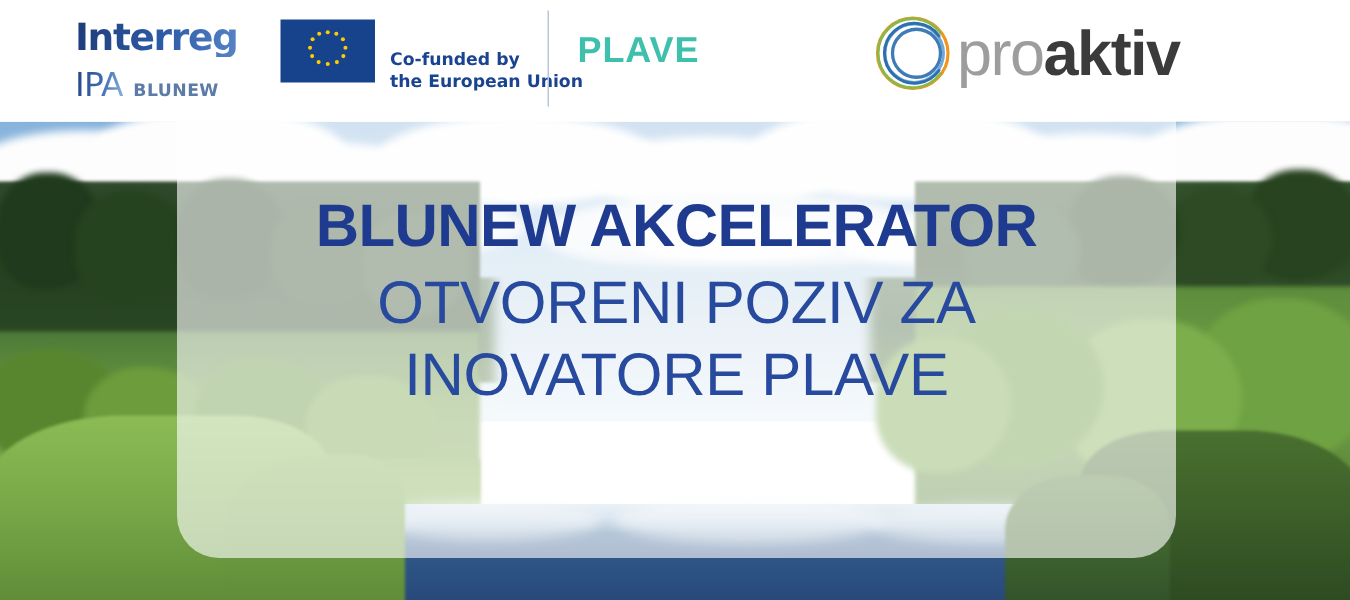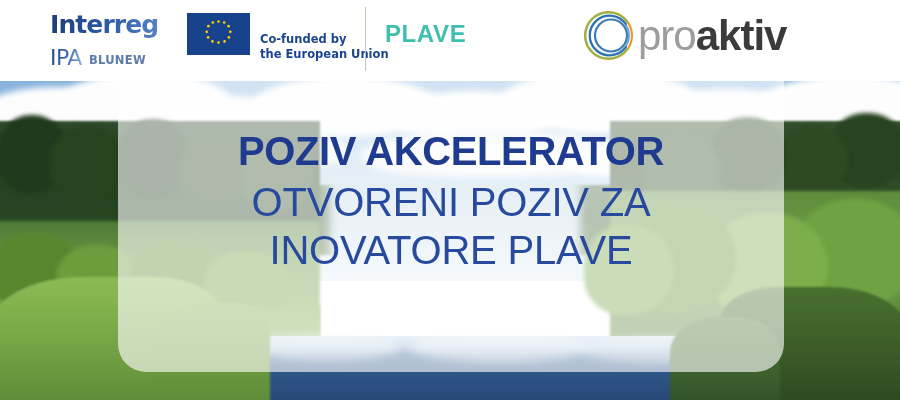--- a/index.html
+++ b/index.html
@@ -237,21 +237,21 @@
 
     <div class="reed" style="left:-10px;top:196px;width:230px;height:125px;background:linear-gradient(180deg,#8cbb55 0%,#79a948 45%,#5f8c38 100%);border-radius:40% 28% 0 0;"></div>
     <div class="reed" style="left:150px;top:222px;width:120px;height:100px;background:linear-gradient(180deg,#7fb04d 0%,#5f8c38 100%);border-radius:50% 30% 0 0;"></div>
     <div class="reed" style="right:-10px;top:206px;width:190px;height:115px;background:linear-gradient(180deg,#49702f 0%,#3b5c28 55%,#2d4a22 100%);border-radius:30% 42% 0 0;"></div>
     <div class="reed" style="right:120px;top:236px;width:110px;height:86px;background:linear-gradient(180deg,#4f7a33 0%,#32522a 100%);border-radius:42% 38% 0 0;"></div>
   </div>
 
   <div class="panel"></div>
 
   <div class="headline">
-    <div class="h-line1">POZIV AKCELERATOR</div>
+    <div class="h-line1">BLUNEW AKCELERATOR</div>
     <div class="h-line first-sub">OTVORENI POZIV ZA</div>
     <div class="h-line">INOVATORE PLAVE</div>
   </div>
 
   <div class="logobar">
 
     <div class="interreg-block">
       <div class="interreg-word">Interreg</div>
       <div class="ipa-row">
         <span class="ipa-word">IPA</span>

